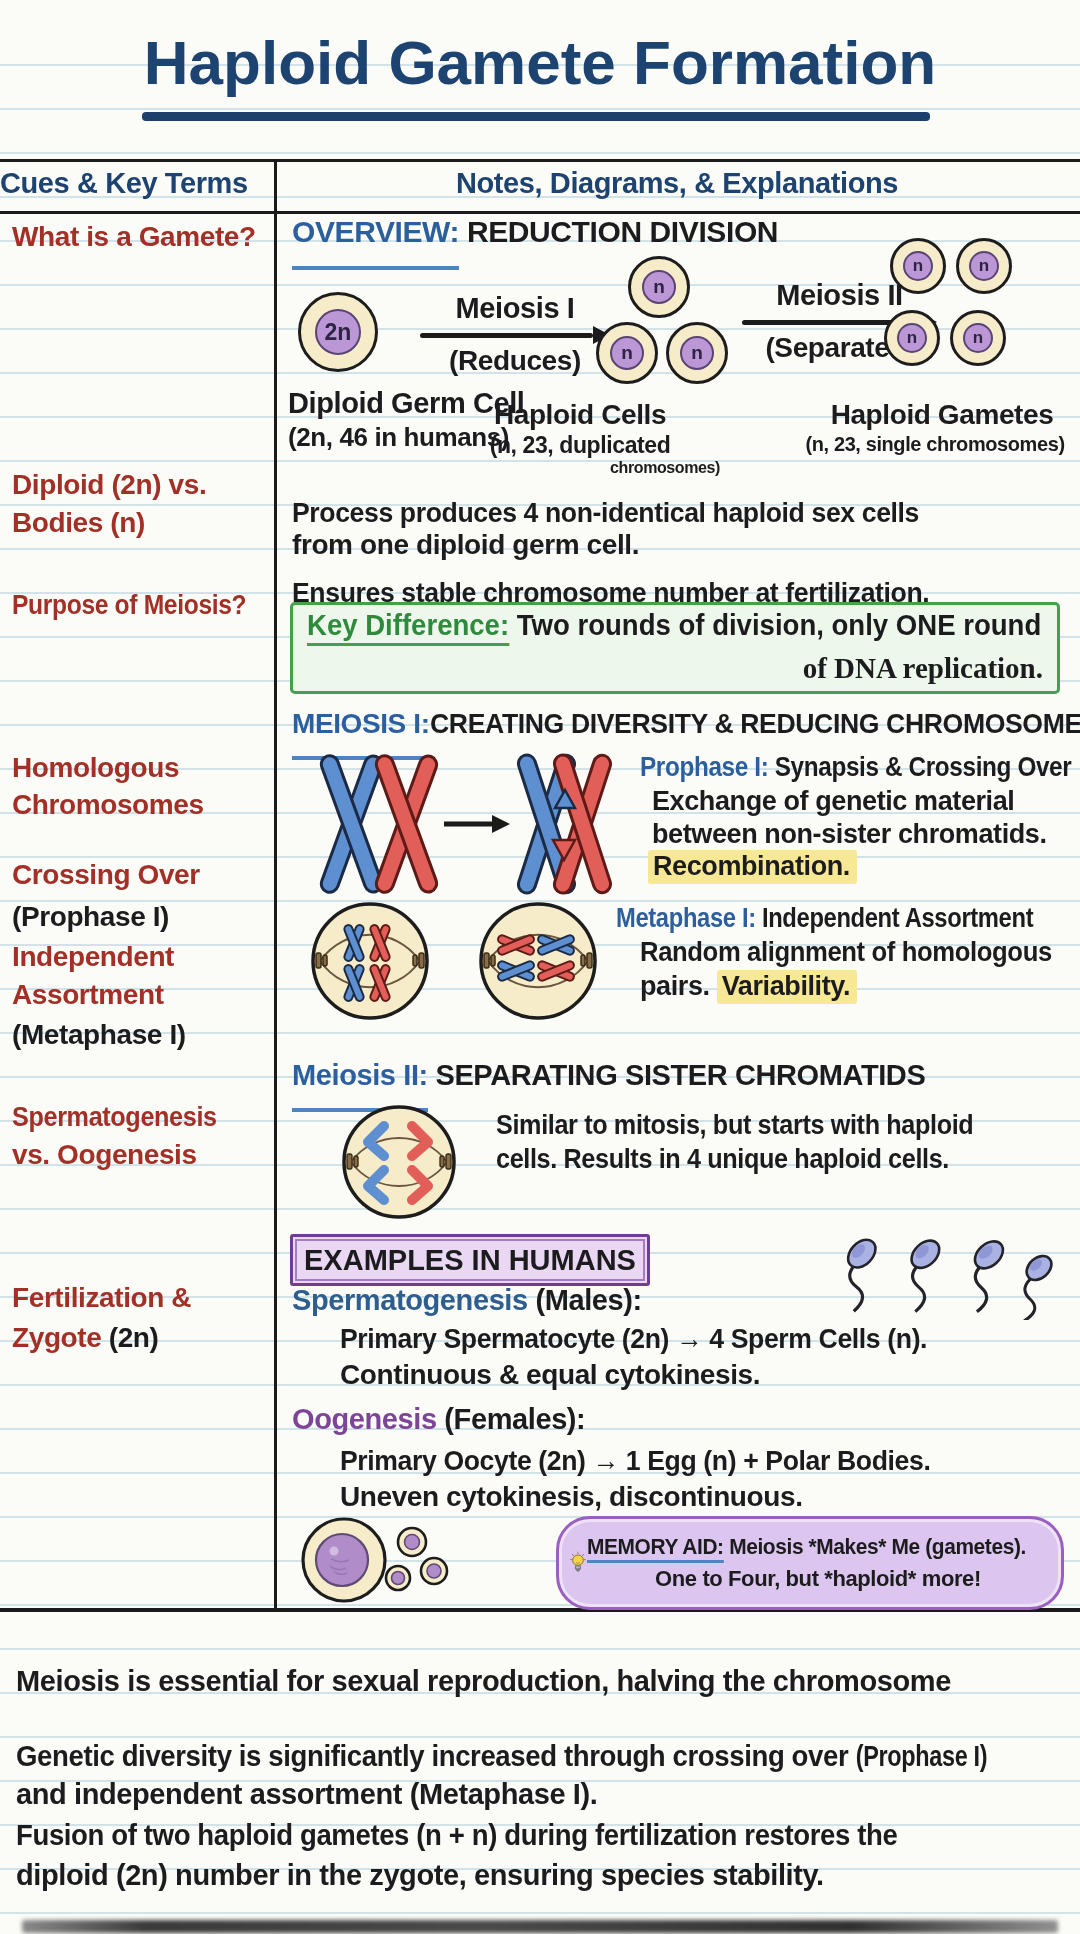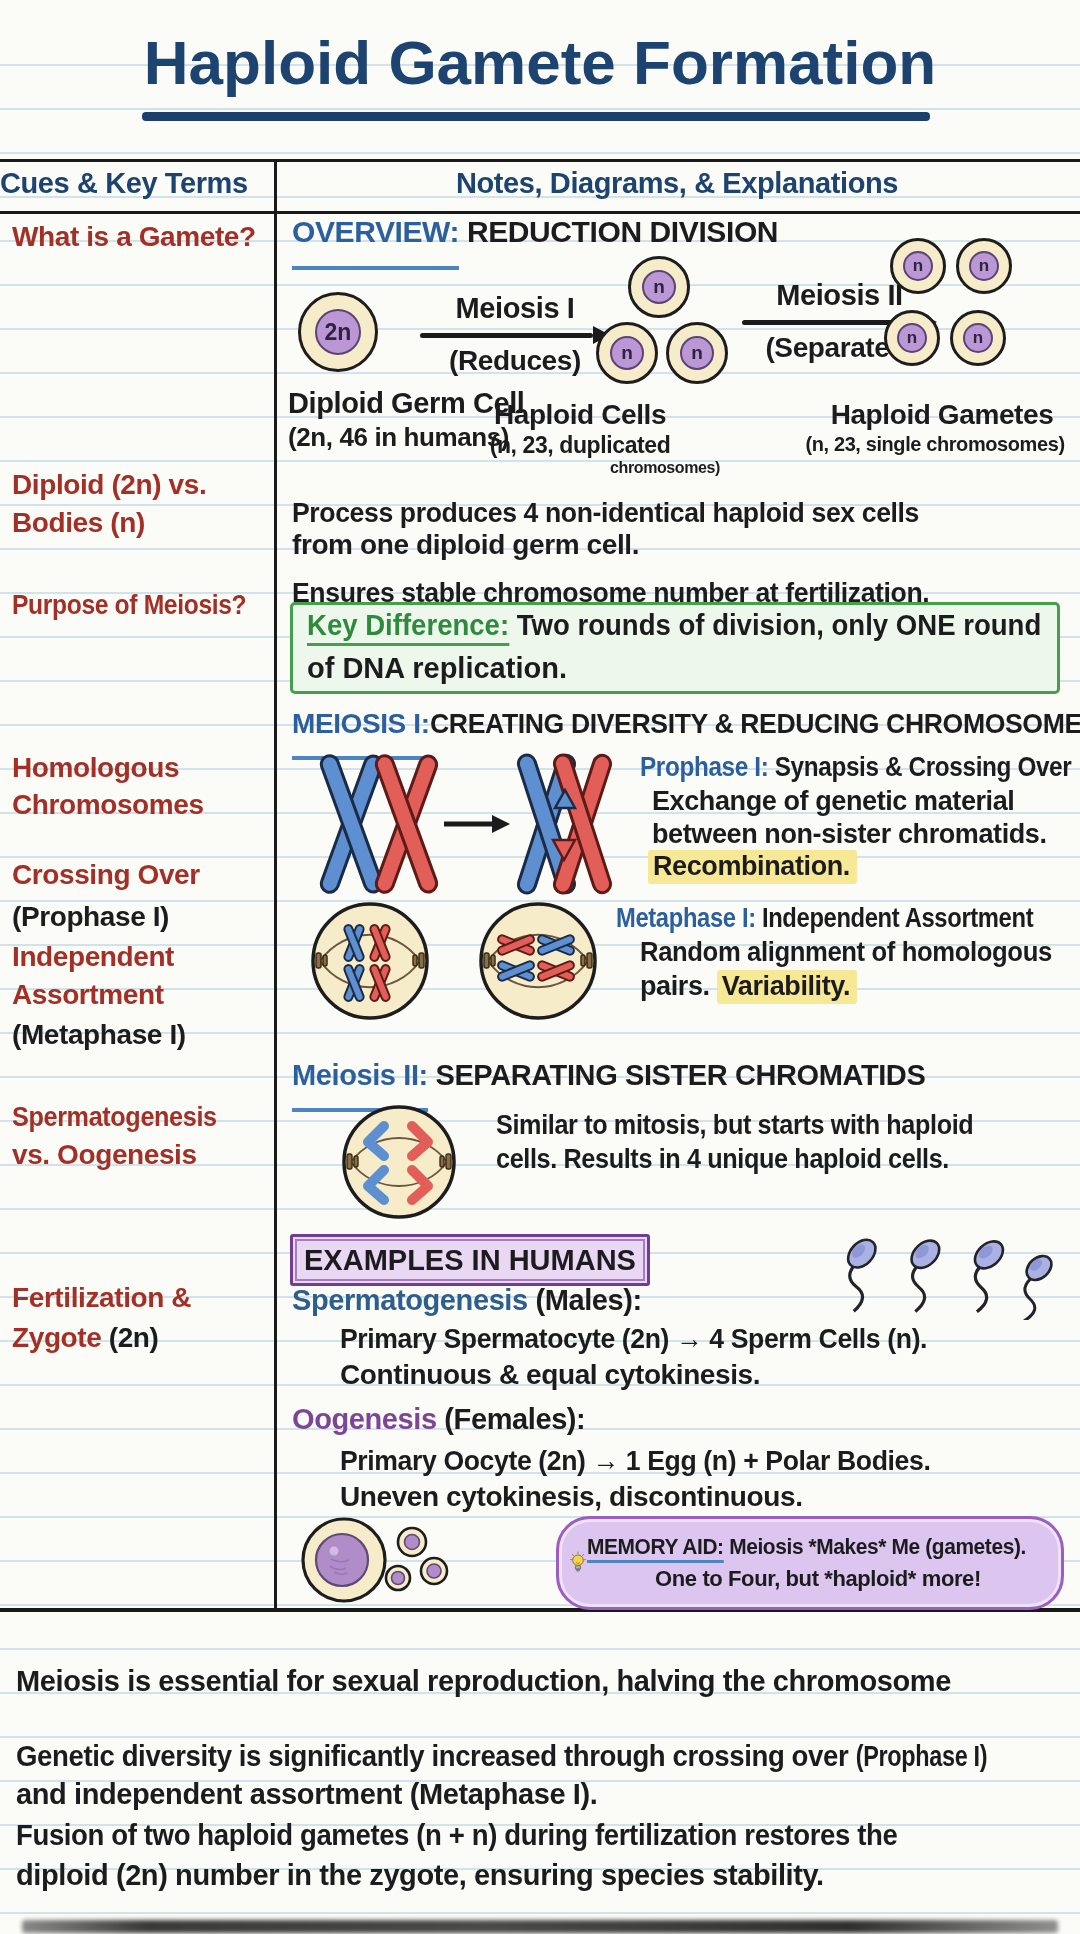--- a/index.html
+++ b/index.html
@@ -154,21 +154,21 @@
   <div class="t blk sq95" style="left:804px;width:276px;top:433px;text-align:center;font-size:21px;">(n, 23, single chromosomes)</div>
 
   <div class="t blk sq95" style="left:292px;top:498px;font-size:28px;">Process produces 4 non-identical haploid sex cells</div>
   <div class="t blk" style="left:292px;top:530px;font-size:28px;">from one diploid germ cell.</div>
   <div class="t blk sq95" style="left:292px;top:546px;font-size:28px;margin-top:16px;top:562px;">Ensures stable chromosome number at fertilization.</div>
 
   <div class="greenbox">
     <div style="white-space:nowrap;" class="sq95">
       <span class="green ugreen">Key Difference:</span><span class="blk"> Two rounds of division, only ONE round</span>
     </div>
-    <div class="blk" style="text-align:left;margin-top:6px;">of DNA replication.</div>
+    <div class="blk" style="text-align:right;margin-top:6px;font-family:Liberation Serif, serif;">of DNA replication.</div>
   </div>
 
   <div class="t" style="left:292px;top:709px;font-size:28px;">
     <span class="blue ublue">MEIOSIS I:</span><span class="blk sq95" style="display:inline-block;"> CREATING DIVERSITY &amp; REDUCING CHROMOSOMES</span>
   </div>
 
   <svg width="330" height="160" viewBox="0 0 330 160" style="position:absolute;left:306px;top:744px;">
     <g stroke="#1b2b45" stroke-width="3">
       <g fill="#5d8fd1">
         <rect x="37" y="8" width="17" height="144" rx="9" transform="rotate(20 45 80)"></rect>

